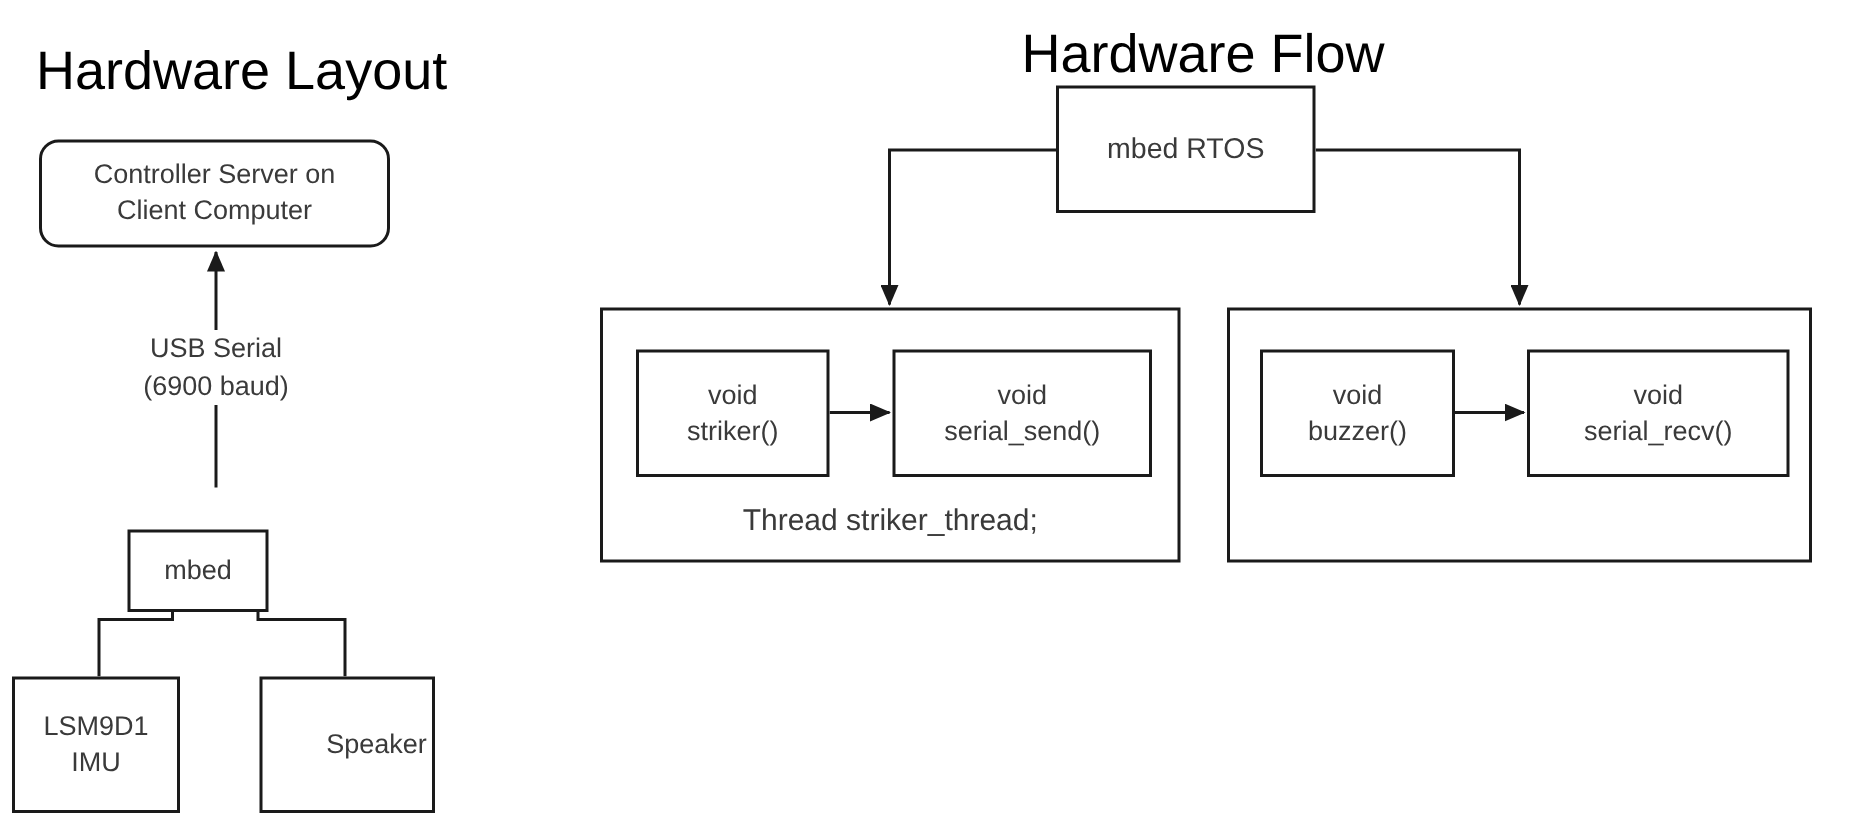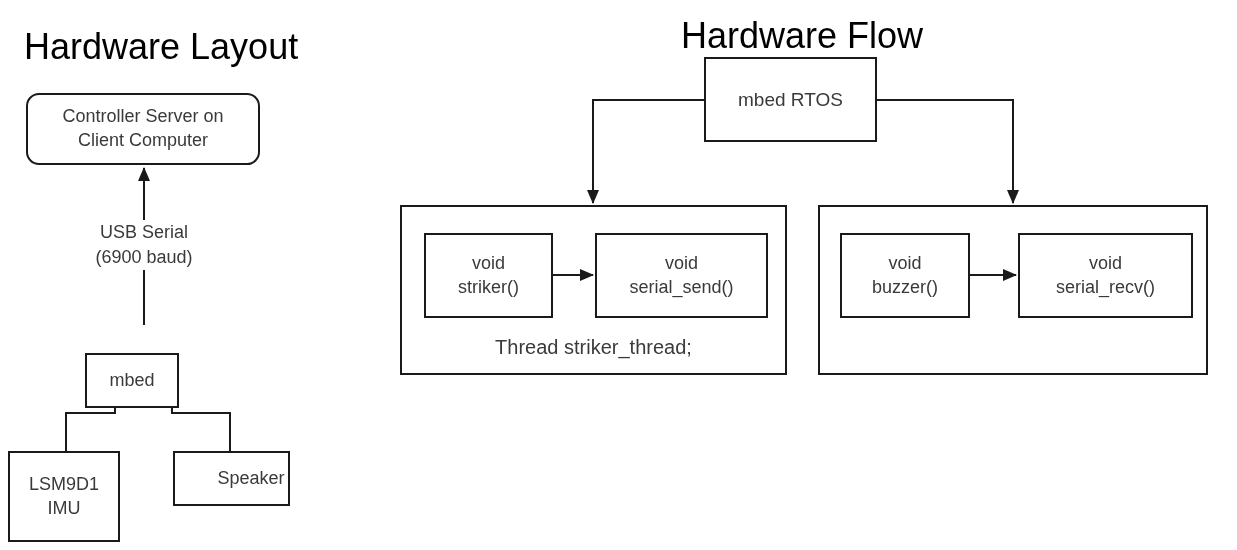--- a/index.html
+++ b/index.html
@@ -112,21 +112,21 @@
     <line x1="970" y1="275" x2="1016" y2="275" marker-end="url(#arrowhead)"></line>
   </svg>
 
   <div class="box leaf-box" style="left:26px; top:93px; width:234px; height:72px;border-radius:13px;">Controller Server on
 Client Computer</div>
   <div class="edge-label" style="left:64px; top:220px; width:160px;">USB Serial
 (6900 baud)</div>
   <div class="box leaf-box" style="left:85px; top:325px; width:94px; height:55px;margin-top:28px;">mbed</div>
   <div class="box leaf-box" style="left:8px; top:451px; width:112px; height:91px;">LSM9D1
 IMU</div>
-  <div class="box leaf-box" style="left:173px; top:451px; width:117px; height:55px;padding-left:39px;">Speaker</div>
+  <div class="box leaf-box" style="left:173px; top:451px; width:117px; height:91px;padding-left:39px;">Speaker</div>
 
   <div class="box leaf-box" style="left:704px; top:57px; width:173px; height:85px; font-size:19px;">mbed RTOS</div>
 
   <div class="box leaf-box" style="left:424px; top:233px; width:129px; height:85px;">void
 striker()</div>
   <div class="box leaf-box" style="left:595px; top:233px; width:173px; height:85px;">void
 serial_send()</div>
   <div class="thread-label" style="left:420px; top:336px; width:347px;">Thread striker_thread;</div>
 
   <div class="box leaf-box" style="left:840px; top:233px; width:130px; height:85px;">void

